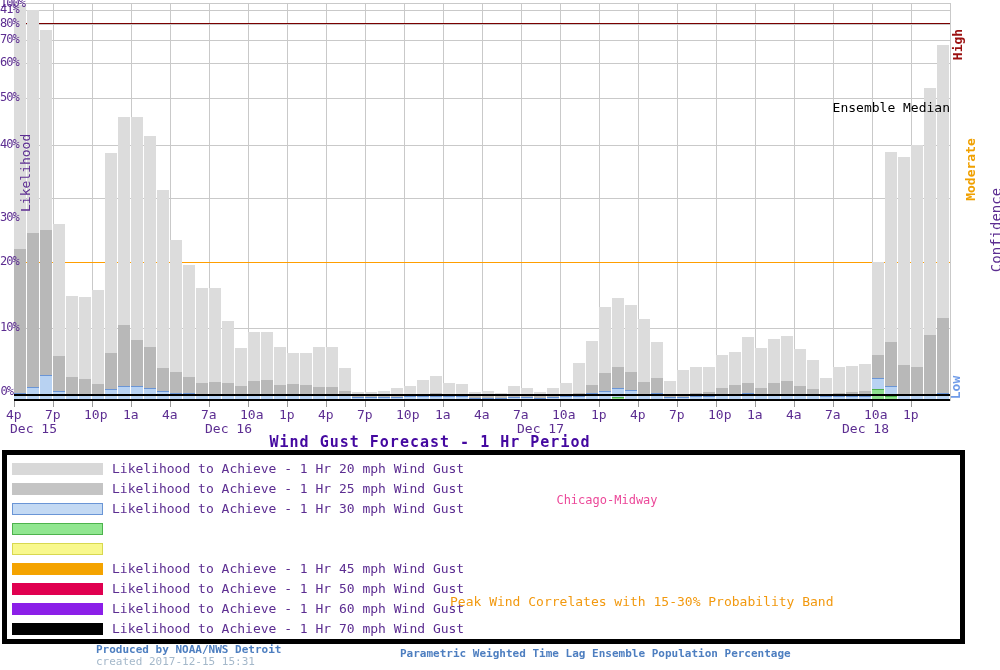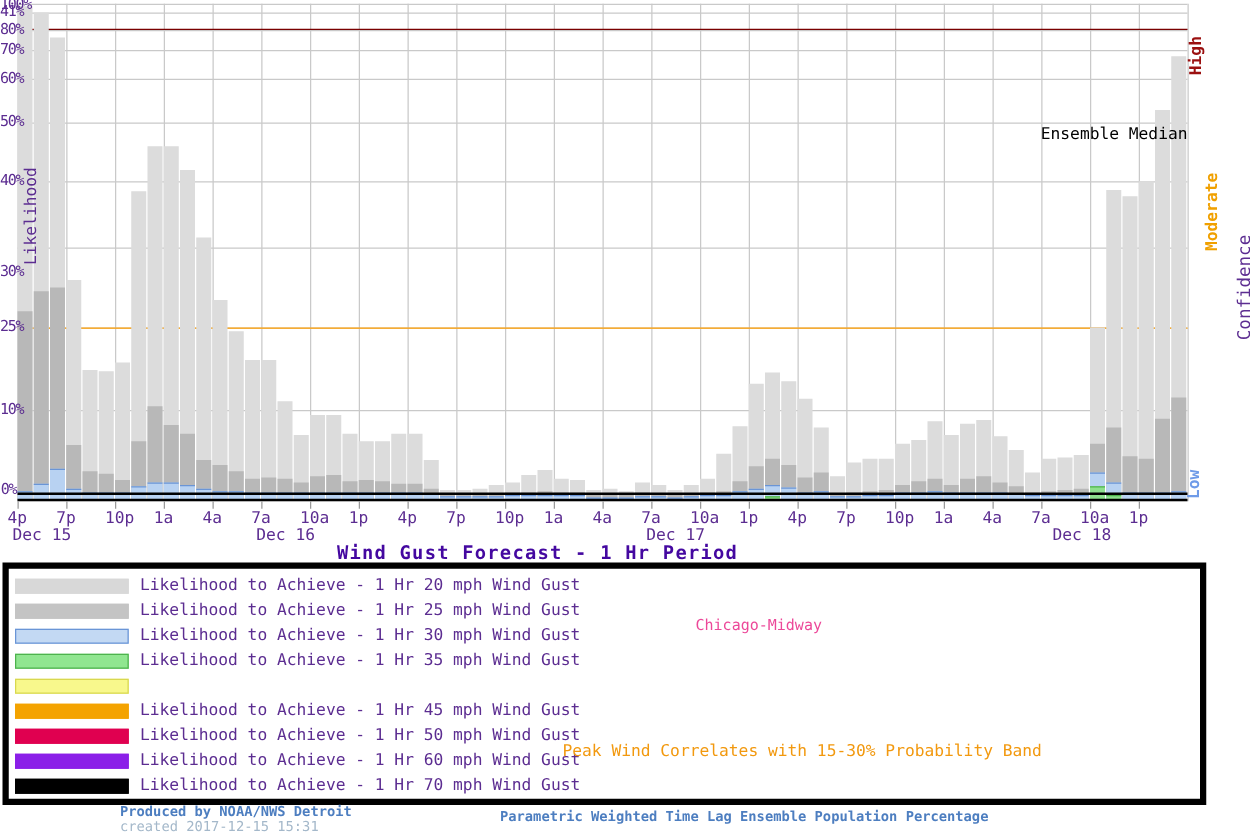--- a/index.html
+++ b/index.html
@@ -320,21 +320,21 @@
 
   <div id="y-labels">
       <div class="ylab" style="top: -1px;">100%</div>
       <div class="ylab" style="top: 5px;">41%</div>
       <div class="ylab" style="top: 19px;">80%</div>
       <div class="ylab" style="top: 35px;">70%</div>
       <div class="ylab" style="top: 58px;">60%</div>
       <div class="ylab" style="top: 93px;">50%</div>
       <div class="ylab" style="top: 140px;">40%</div>
       <div class="ylab" style="top: 193px; margin-top: 20px;">30%</div>
-      <div class="ylab" style="top: 257px;">25%</div>
+      <div class="ylab" style="top: 257px;">20%</div>
       <div class="ylab" style="top: 323px;">10%</div>
       <div class="ylab" style="top: 387px;">0%</div>
     </div>
   <div id="y-axis-title">Likelihood</div>
 
   <div id="x-labels">
       <div class="xtick-mark" style="left: 14px;"></div>
       <div class="xlab" style="left: 6px;">4p</div>
       <div class="xtick-mark" style="left: 53px;"></div>
       <div class="xlab" style="left: 45px;">7p</div>
@@ -405,21 +405,20 @@
         <div class="legend-row" style="top: 25px;">
           <div class="legend-swatch" style="background: rgb(196, 196, 196); border: 1px solid rgb(196, 196, 196);"></div>
           <div class="legend-label">Likelihood to Achieve -  1 Hr 25 mph Wind Gust</div>
         </div>
         <div class="legend-row" style="top: 45px;">
           <div class="legend-swatch" style="background: rgb(195, 217, 243); border: 1px solid rgb(106, 149, 214);"></div>
           <div class="legend-label">Likelihood to Achieve -  1 Hr 30 mph Wind Gust</div>
         </div>
         <div class="legend-row" style="top: 65px;">
           <div class="legend-swatch" style="background: rgb(144, 230, 144); border: 1px solid rgb(77, 179, 77);"></div>
-          <div class="legend-label">Likelihood to Achieve -  1 Hr 35 mph Wind Gust</div>
         </div>
         <div class="legend-row" style="top: 85px;">
           <div class="legend-swatch" style="background: rgb(248, 248, 140); border: 1px solid rgb(216, 216, 80);"></div>
         </div>
         <div class="legend-row" style="top: 105px;">
           <div class="legend-swatch" style="background: rgb(244, 163, 0); border: 1px solid rgb(244, 163, 0);"></div>
           <div class="legend-label">Likelihood to Achieve -  1 Hr 45 mph Wind Gust</div>
         </div>
         <div class="legend-row" style="top: 125px;">
           <div class="legend-swatch" style="background: rgb(224, 0, 80); border: 1px solid rgb(224, 0, 80);"></div>

